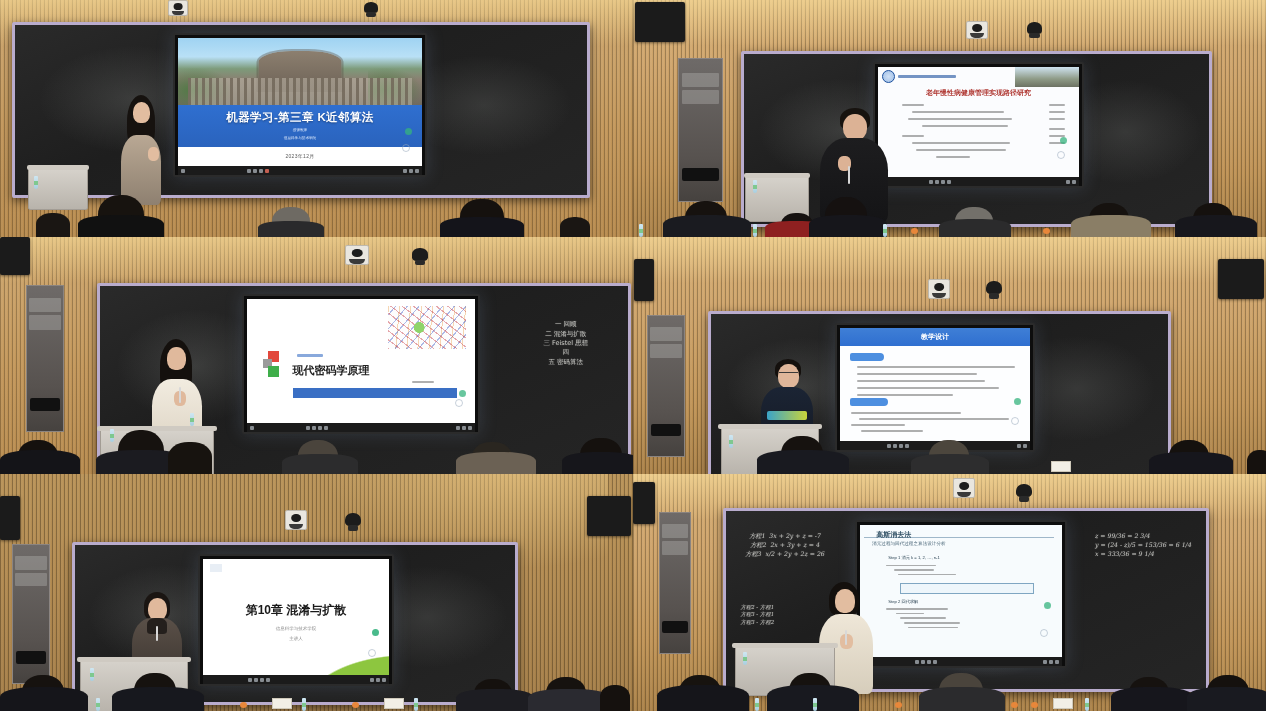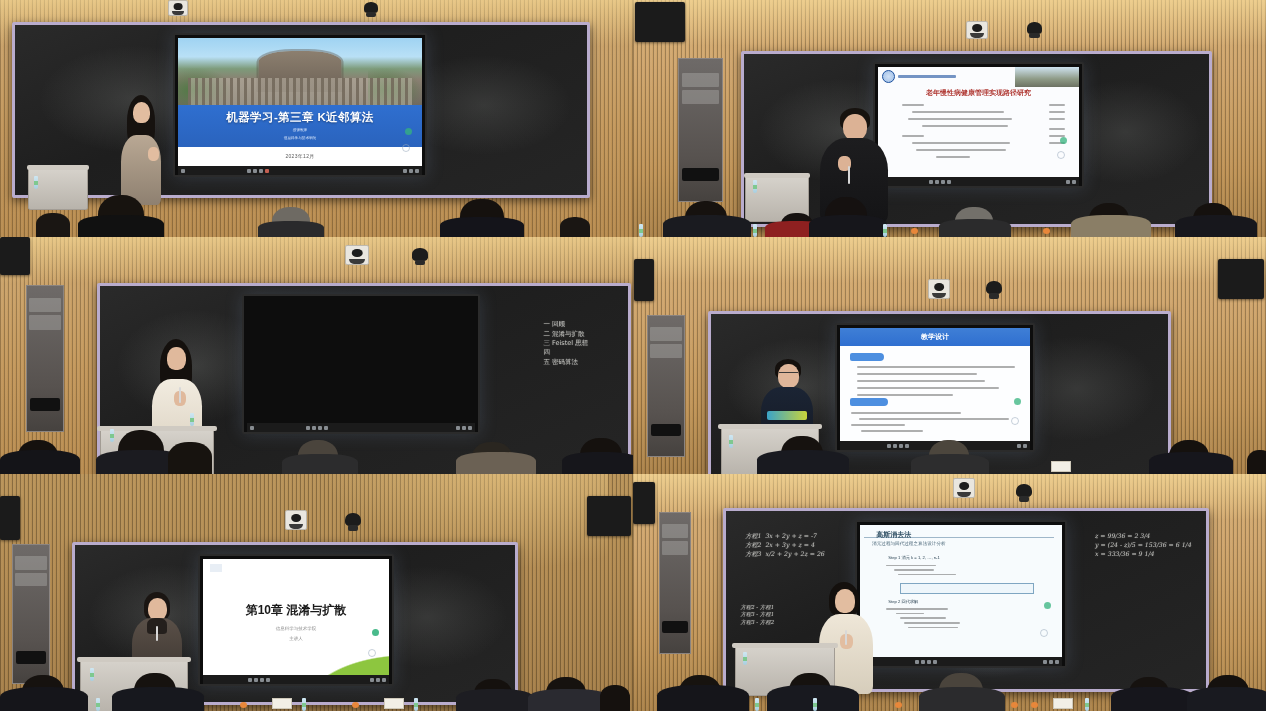--- a/index.html
+++ b/index.html
@@ -181,20 +181,21 @@
     width:44%;height:42%;border-radius:50%;background:#1d1d1d;}
   .camera .chin{position:absolute;left:18%;right:18%;bottom:6%;height:26%;border-radius:0 0 6px 6px;background:#3a3a3a;}
   .ptz{position:absolute;}
   .ptz .base{position:absolute;left:20%;right:20%;bottom:0;height:32%;background:#2a2a2a;border-radius:2px;}
   .ptz .dome{position:absolute;left:8%;right:8%;top:0;height:74%;background:#1c1c1c;border-radius:50% 50% 30% 30%;}
   .chalk{
     position:absolute;color:#e9e9e4;opacity:.82;
     font-family:"DejaVu Sans",sans-serif;
     line-height:1.45;white-space:pre;
     text-shadow:0 0 2px rgba(255,255,255,.25);
+    text-align:center;
   }
   .chalk.math{font-family:"DejaVu Serif",serif;font-style:italic;}
 </style>
 </head>
 <body>
 
 <div id="grid">
 
   <div class="panel">
     <div class="wall"></div>
@@ -407,20 +408,38 @@
 五 密码算法</div>
     </div>
 
     <div class="sidepanel" style="left:26px;top:48px;width:36px;height:145px;">
       <div class="lbl" style="top:8%;"></div>
       <div class="lbl" style="top:20%;"></div>
       <div class="ctl"></div>
     </div>
 
     <div class="screen" style="left:242px;top:57px;width:234px;height:136px;">
+      <div class="slide" style="background:#ffffff;">
+        <div style="position:absolute;right:4%;top:6%;width:34%;height:34%;
+                    background:
+                      radial-gradient(circle at 40% 50%,#8fd46a 0 10%,rgba(0,0,0,0) 11%),
+                      repeating-linear-gradient(38deg,rgba(200,60,70,.45) 0 1px,rgba(0,0,0,0) 1px 7px),
+                      repeating-linear-gradient(-50deg,rgba(60,90,200,.42) 0 1px,rgba(0,0,0,0) 1px 9px),
+                      repeating-linear-gradient(95deg,rgba(230,140,40,.35) 0 1px,rgba(0,0,0,0) 1px 11px),
+                      #fdfdfd;"></div>
+        <div style="position:absolute;left:9%;top:42%;width:11px;height:11px;background:#e2483c;"></div>
+        <div style="position:absolute;left:7%;top:48%;width:9px;height:9px;background:#9b9b9b;"></div>
+        <div style="position:absolute;left:9%;top:54%;width:11px;height:11px;background:#3fae4a;"></div>
+        <div class="tline" style="position:absolute;left:22%;top:44%;width:26px;height:3px;background:#3a6fc4;opacity:.6;"></div>
+        <div class="doc-title" style="position:absolute;left:20%;top:52%;font-size:11px;color:#222;white-space:nowrap;text-align:left;">现代密码学原理</div>
+        <div class="tline" style="position:absolute;right:18%;top:66%;width:22px;height:2px;"></div>
+        <div style="position:absolute;left:20%;right:8%;top:72%;height:10px;background:#3a6fc4;"></div>
+        <div class="greendot" style="right:9px;top:73%;"></div>
+        <div class="powerdot" style="right:12px;bottom:16px;"></div>
+      </div>
       <div class="taskbar">
         <span class="tb-dot"></span>
         <span class="tb-dot" style="margin-left:50px;"></span>
         <span class="tb-dot"></span>
         <span class="tb-dot"></span>
         <span class="tb-dot"></span>
         <span class="tb-right">
           <span class="tb-dot"></span>
           <span class="tb-dot"></span>
           <span class="tb-dot"></span>

